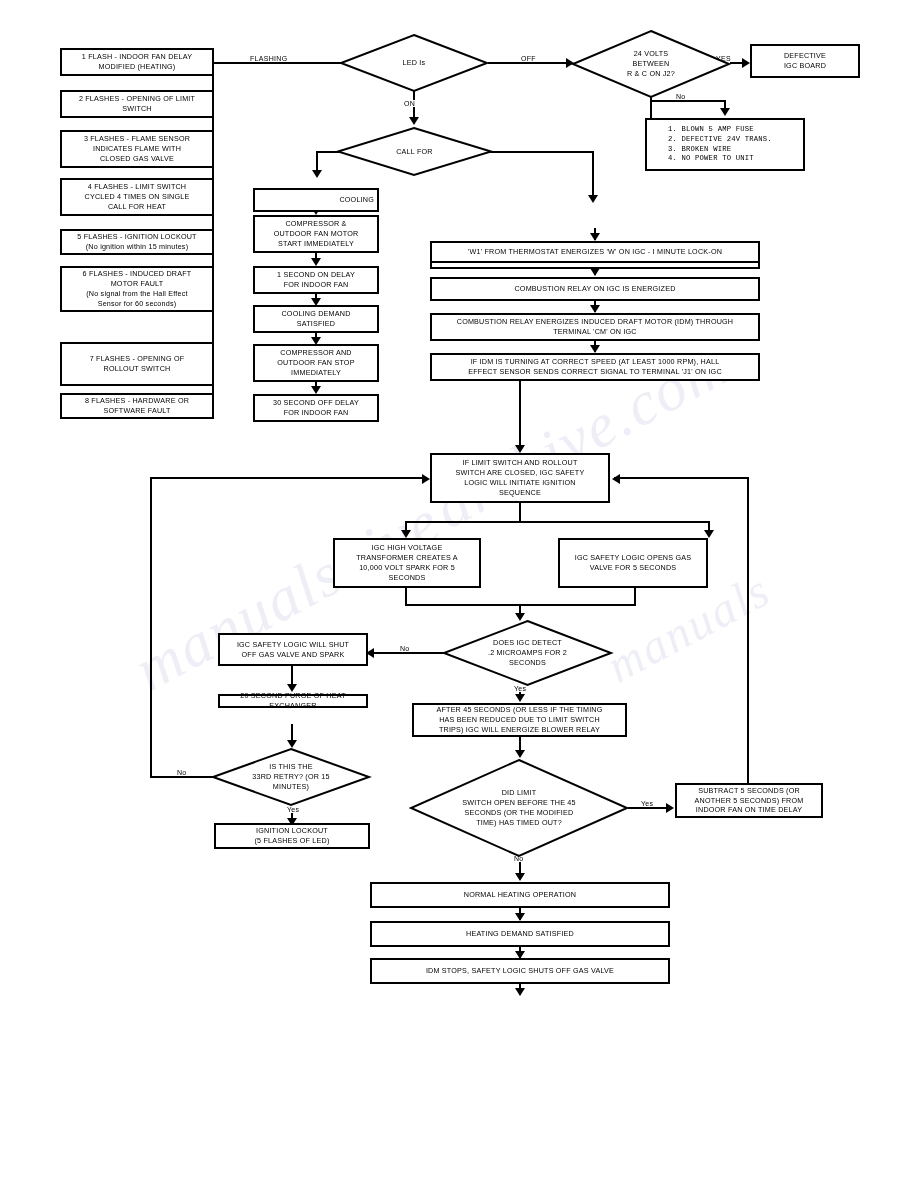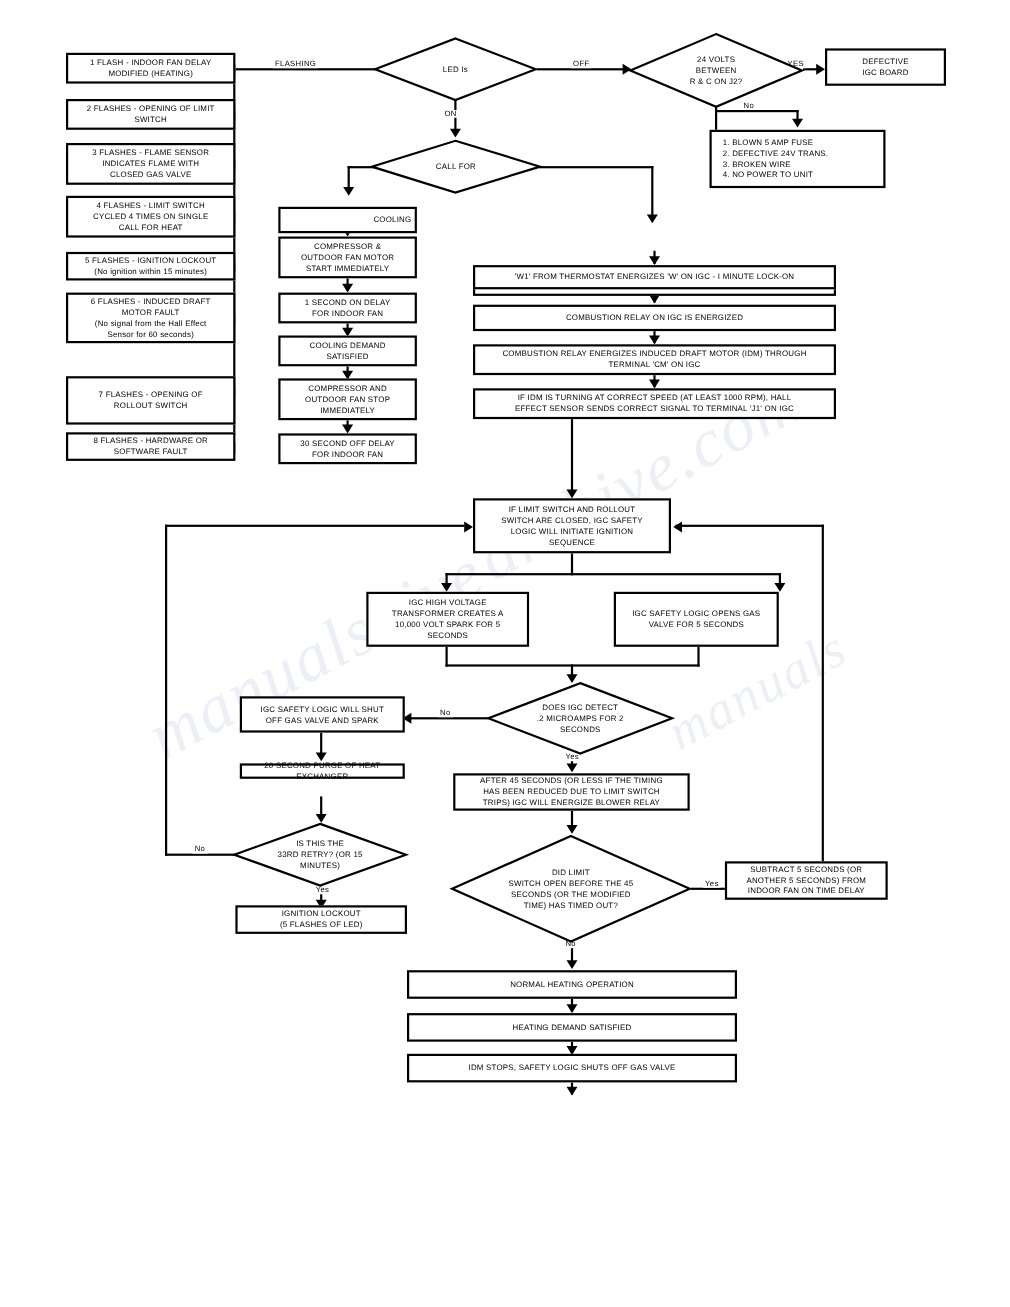--- a/index.html
+++ b/index.html
@@ -27,21 +27,21 @@
     justify-content: center;
     text-align: center;
     color: #000;
     font-size: 7.2px;
     line-height: 1.38;
     letter-spacing: 0.2px;
     padding: 1px 3px;
     z-index: 5;
   }
   .box .txt { white-space: pre-line; display: block; width: 100%; }
-  .box.left-list { justify-content: flex-start; text-align: left; padding-left: 10px; }
+  .box.left-list { justify-content: flex-start; text-align: left; padding-left: 21px; font-family: Liberation Mono, monospace; }
   .box.left-list .txt { text-align: left; }
 
   
   .diamond {
     position: absolute;
     z-index: 5;
   }
   .diamond svg { position: absolute; left: 0; top: 0; overflow: visible; }
   .diamond .dlabel {
     position: absolute;
@@ -406,21 +406,21 @@
     <div class="dlabel" style="left:10%; width:80%;">DID LIMIT
 SWITCH OPEN BEFORE THE 45
 SECONDS (OR THE MODIFIED
 TIME) HAS TIMED OUT?</div>
   </div>
 
   <div class="line hline" style="left:628px; top:807px; width:42px;"></div>
   <div class="arrow right" style="left:666px; top:803px;"></div>
   <div class="elabel" style="left:639px; top:800px;">Yes</div>
 
-  <div class="box" style="left:659px; top:783px; width:148px; height:35px;">
+  <div class="box" style="left:675px; top:783px; width:148px; height:35px;">
     <span class="txt">SUBTRACT 5 SECONDS (OR
 ANOTHER  5 SECONDS) FROM
 INDOOR FAN ON TIME DELAY</span>
   </div>
 
   <div class="line vline" style="left:747px; top:477px; height:306px;"></div>
   <div class="line hline" style="left:614px; top:477px; width:135px;"></div>
 
   <div class="line vline" style="left:519px; top:857px; height:22px;"></div>
   <div class="arrow down" style="left:515px; top:873px;"></div>

